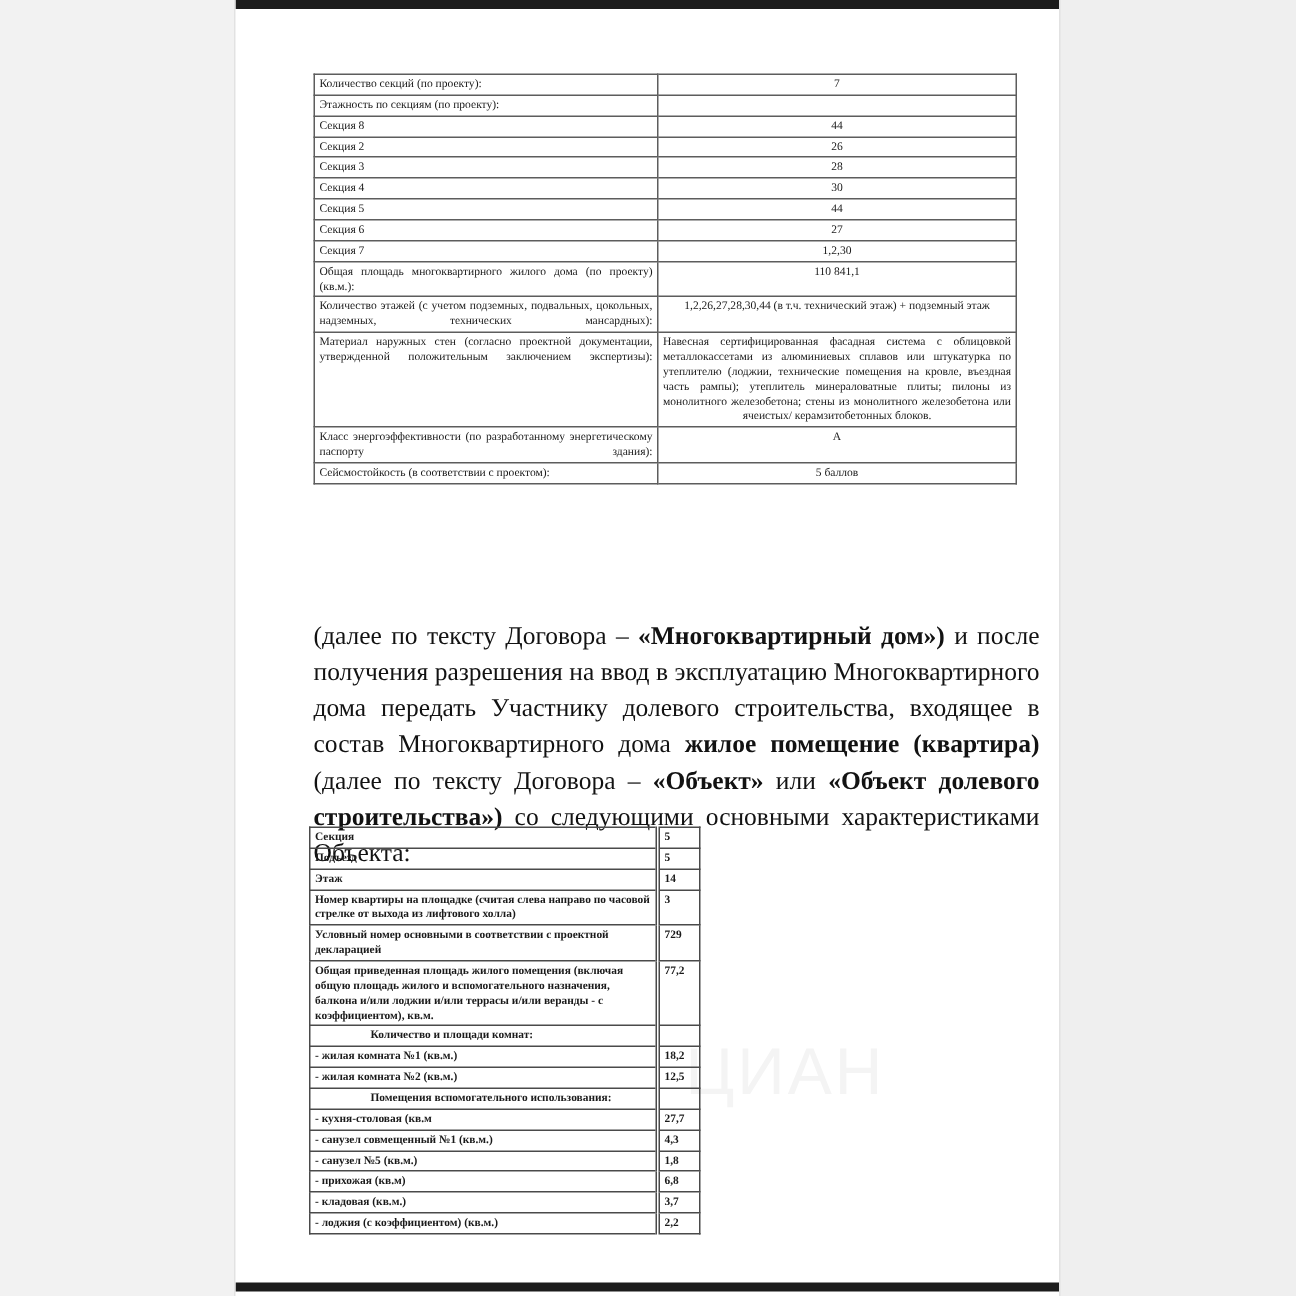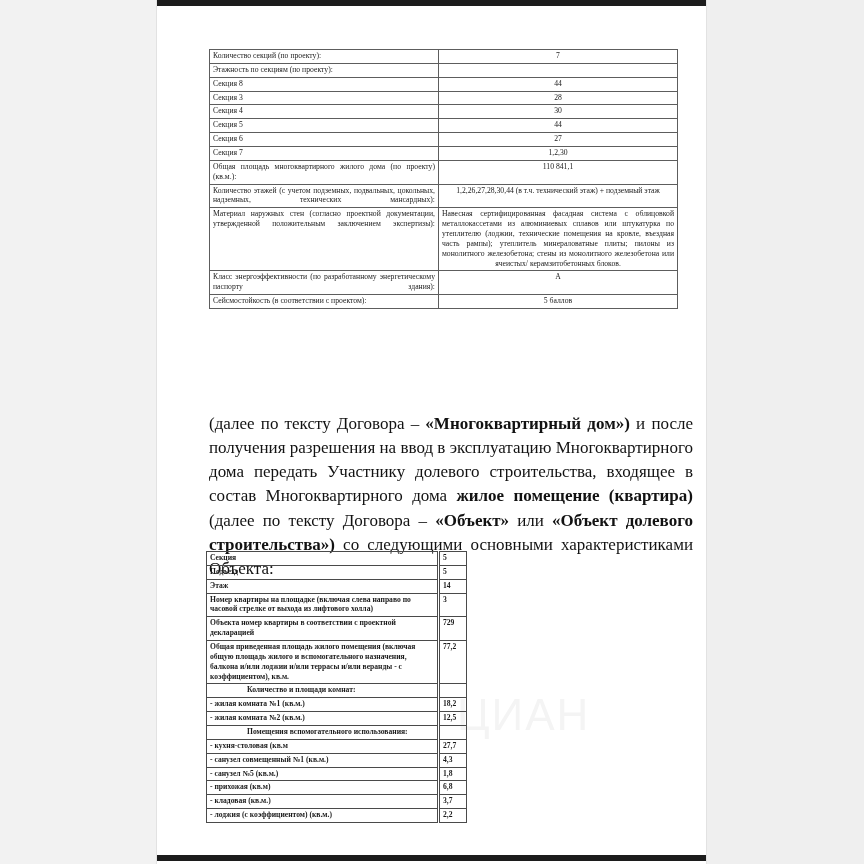--- a/index.html
+++ b/index.html
@@ -200,20 +200,24 @@
             </tr>
             <tr>
               <td class="lbl">Этажность по секциям (по проекту):</td>
               <td class="val"></td>
             </tr>
             <tr>
               <td class="lbl">Секция 8</td>
               <td class="val">44</td>
             </tr>
             <tr>
+              <td class="lbl">Секция 2</td>
+              <td class="val">26</td>
+            </tr>
+            <tr>
               <td class="lbl">Секция 3</td>
               <td class="val">28</td>
             </tr>
             <tr>
               <td class="lbl">Секция 4</td>
               <td class="val">30</td>
             </tr>
             <tr>
               <td class="lbl">Секция 5</td>
               <td class="val">44</td>
@@ -263,25 +267,25 @@
             </tr>
             <tr>
               <td class="lbl">Подъезд</td>
               <td class="val">5</td>
             </tr>
             <tr>
               <td class="lbl">Этаж</td>
               <td class="val">14</td>
             </tr>
             <tr>
-              <td class="lbl">Номер квартиры на площадке (включая слева направо по часовой стрелке от выхода из лифтового холла)</td>
+              <td class="lbl">Номер квартиры на площадке (считая слева направо по часовой стрелке от выхода из лифтового холла)</td>
               <td class="val">3</td>
             </tr>
             <tr>
-              <td class="lbl">Объекта номер квартиры в соответствии с проектной декларацией</td>
+              <td class="lbl">Условный номер основными в соответствии с проектной декларацией</td>
               <td class="val">729</td>
             </tr>
             <tr>
               <td class="lbl">Общая приведенная площадь жилого помещения (включая общую площадь жилого и вспомогательного назначения, балкона и/или лоджии и/или террасы и/или веранды - с коэффициентом), кв.м.</td>
               <td class="val">77,2</td>
             </tr>
             <tr>
               <td class="lbl hdr">Количество и площади комнат:</td>
               <td class="val"></td>
             </tr>

